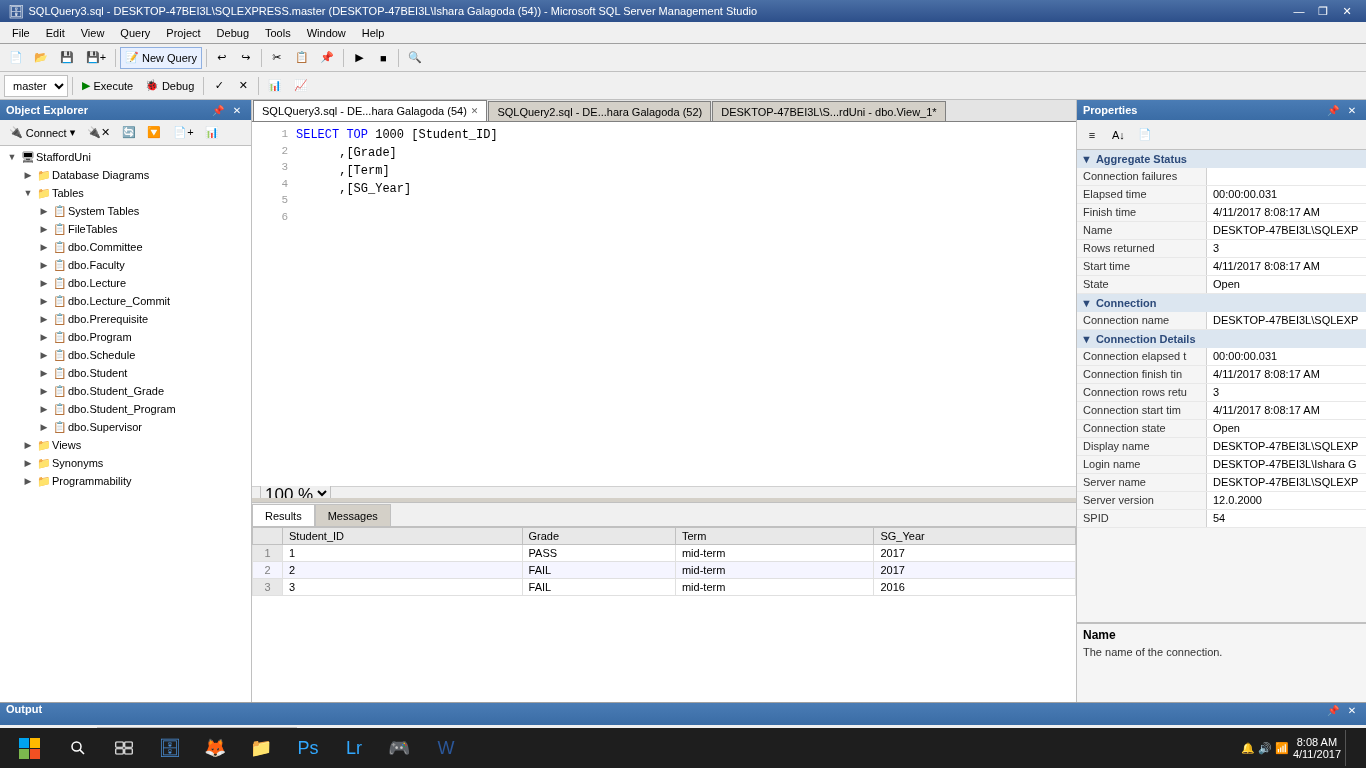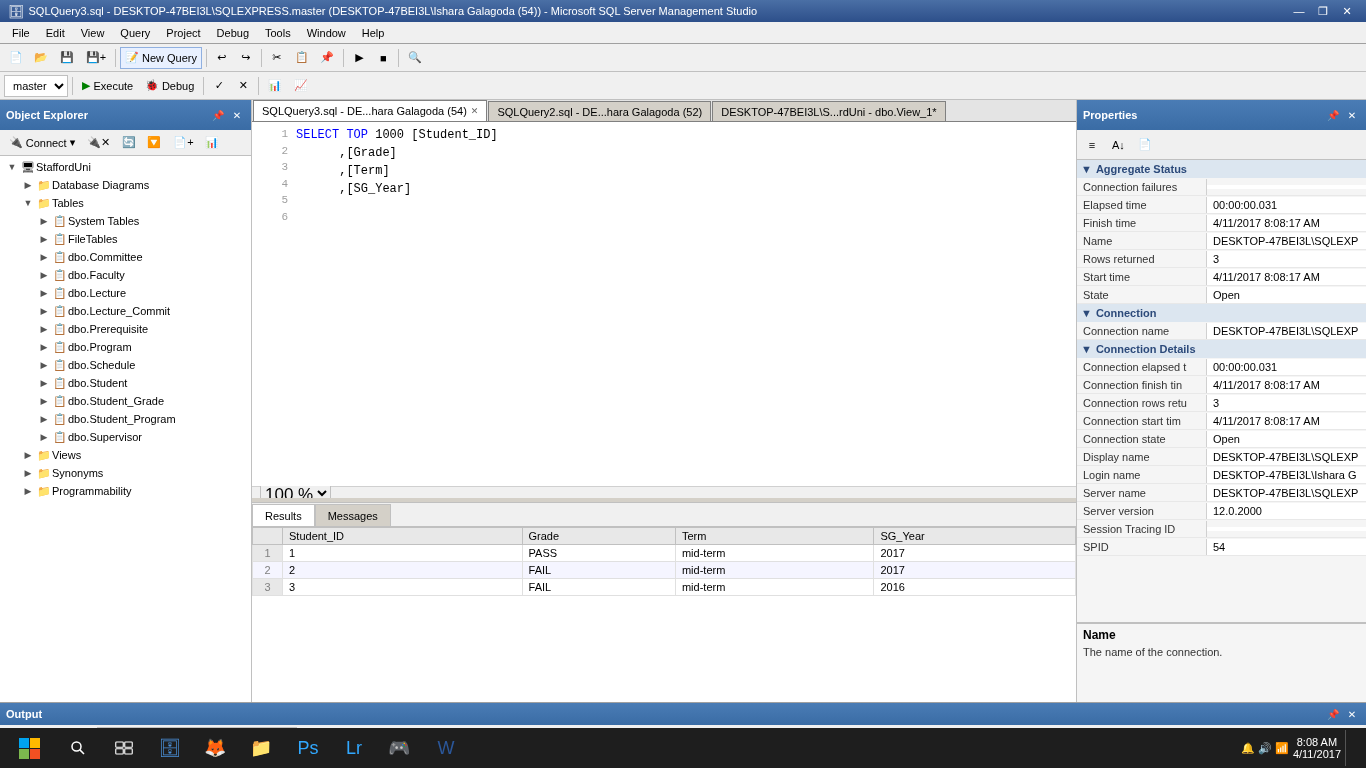--- a/index.html
+++ b/index.html
@@ -19,21 +19,21 @@
     .toolbar { height: 28px; background: #f0f0f0; border-bottom: 1px solid #c0c0c0; display: flex; align-items: center; padding: 2px 4px; gap: 2px; }
     .toolbar-btn { height: 22px; min-width: 22px; padding: 0 4px; background: transparent; border: 1px solid transparent; cursor: pointer; font-size: 11px; display: flex; align-items: center; justify-content: center; gap: 3px; }
     .toolbar-sep { width: 1px; height: 18px; background: #c0c0c0; margin: 0 2px; }
     .toolbar-dropdown { height: 22px; padding: 0 4px; border: 1px solid #c0c0c0; background: white; font-size: 11px; }
 
     
     .main-container { display: flex; height: calc(768px - 22px - 22px - 28px - 28px - 26px); }
 
     
     .object-explorer { width: 252px; background: white; border-right: 1px solid #c0c0c0; display: flex; flex-direction: column; }
-    .panel-header { height: 30px; background: linear-gradient(to bottom, #4a7cb5, #3a6ca5); color: white; display: flex; align-items: center; justify-content: space-between; padding: 0 6px; font-size: 11px; font-weight: bold; }
+    .panel-header { height: 20px; background: linear-gradient(to bottom, #4a7cb5, #3a6ca5); color: white; display: flex; align-items: center; justify-content: space-between; padding: 0 6px; font-size: 11px; font-weight: bold; }
     .panel-header-controls { display: flex; gap: 2px; }
     .panel-header-btn { width: 16px; height: 14px; background: transparent; border: none; color: white; cursor: pointer; font-size: 10px; display: flex; align-items: center; justify-content: center; }
     .oe-toolbar { height: 26px; background: #f0f0f0; border-bottom: 1px solid #c0c0c0; display: flex; align-items: center; padding: 0 4px; gap: 2px; }
     .oe-tree { flex: 1; overflow-y: auto; overflow-x: hidden; padding: 2px 0; }
     .tree-item { display: flex; align-items: center; height: 18px; cursor: pointer; padding-right: 4px; white-space: nowrap; }
     .tree-expander { width: 16px; height: 16px; display: inline-flex; align-items: center; justify-content: center; font-size: 9px; cursor: pointer; color: #555; }
     .tree-icon { width: 16px; height: 16px; display: inline-flex; align-items: center; justify-content: center; font-size: 11px; }
     .tree-label { font-size: 11px; }
 
     
@@ -63,30 +63,30 @@
     table.results td { border: 1px solid #e0e0e0; padding: 2px 6px; }
     table.results tr:nth-child(even) td { background: #f5f5ff; }
     table.results .row-num { background: #e8e8e8; color: #808080; text-align: center; }
 
     
     .properties-panel { width: 290px; background: #f5f5f5; border-left: 1px solid #c0c0c0; display: flex; flex-direction: column; }
     .prop-toolbar { height: 26px; background: #f0f0f0; border-bottom: 1px solid #c0c0c0; display: flex; align-items: center; padding: 0 4px; gap: 2px; }
     .prop-combo { height: 22px; flex: 1; border: 1px solid #c0c0c0; background: white; font-size: 11px; padding: 0 4px; }
     .prop-content { flex: 1; overflow-y: auto; overflow-x: hidden; font-size: 11px; }
     .prop-section-header { height: 18px; background: #dce6f0; display: flex; align-items: center; padding: 0 4px; gap: 4px; font-weight: bold; color: #2c4a7a; cursor: pointer; }
-    .prop-row { display: flex; min-height: 18px; border-bottom: 1px solid #e8e8e8; align-items: center; }
+    .prop-row { display: flex; min-height: 18px; border-bottom: 1px solid #e8e8e8; }
     .prop-name { width: 130px; min-width: 130px; padding: 2px 6px; color: #333; background: #f5f5f5; border-right: 1px solid #d0d0d0; font-size: 11px; }
     .prop-value { flex: 1; padding: 2px 6px; color: #000; background: white; font-size: 11px; overflow: hidden; text-overflow: ellipsis; white-space: nowrap; }
     .prop-footer { height: 80px; border-top: 2px solid #c0c0c0; padding: 4px 6px; background: #f5f5f5; }
     .prop-footer-title { font-weight: bold; font-size: 12px; margin-bottom: 4px; }
     .prop-footer-desc { font-size: 11px; color: #333; }
 
     
     .output-panel { height: 120px; background: white; border-top: 1px solid #a0a0a0; display: flex; flex-direction: column; }
-    .output-header { height: 22px; background: linear-gradient(to bottom, #4a7cb5, #3a6ca5); color: white; display: flex; align-items: center; justify-content: space-between; padding: 0 6px; font-size: 11px; font-weight: bold; }
+    .output-header { height: 22px; background: linear-gradient(to bottom, #4a7cb5, #3a6ca5); color: white; display: flex; justify-content: space-between; padding: 0 6px; font-size: 11px; font-weight: bold; }
     .output-toolbar { height: 26px; background: #f0f0f0; border-bottom: 1px solid #c0c0c0; display: flex; align-items: center; padding: 0 4px; gap: 4px; }
     .output-combo { height: 22px; width: 200px; border: 1px solid #c0c0c0; background: white; font-size: 11px; }
     .output-content { flex: 1; background: white; overflow: auto; }
 
     
     ::-webkit-scrollbar { width: 12px; height: 12px; }
     ::-webkit-scrollbar-track { background: #f0f0f0; }
     ::-webkit-scrollbar-thumb { background: #c0c0c0; border: 1px solid #a0a0a0; }
 
     
@@ -476,24 +476,20 @@
       </div>
       <div class="prop-row">
         <div class="prop-name">Server name</div>
         <div class="prop-value">DESKTOP-47BEI3L\SQLEXP</div>
       </div>
       <div class="prop-row">
         <div class="prop-name">Server version</div>
         <div class="prop-value">12.0.2000</div>
       </div>
       <div class="prop-row">
-        <div class="prop-name">Session Tracing ID</div>
-        <div class="prop-value"></div>
-      </div>
-      <div class="prop-row">
         <div class="prop-name">SPID</div>
         <div class="prop-value">54</div>
       </div>
     </div>
     <div class="prop-footer">
       <div class="prop-footer-title">Name</div>
       <div class="prop-footer-desc">The name of the connection.</div>
     </div>
   </div>
 </div>

